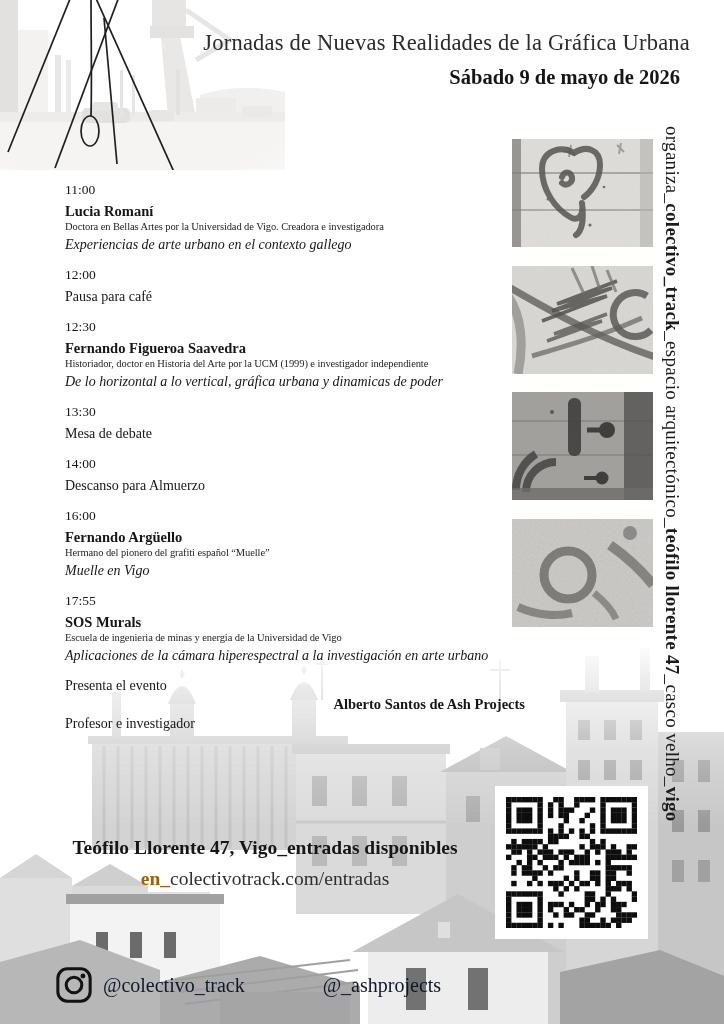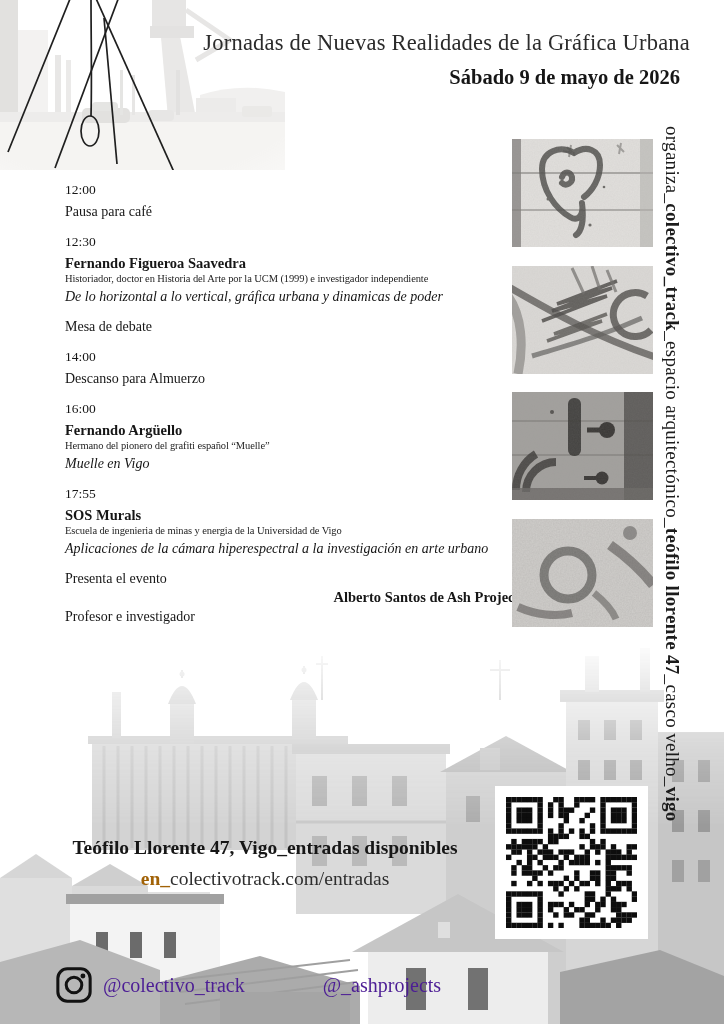--- a/index.html
+++ b/index.html
@@ -51,21 +51,21 @@
   .qr-box svg{display:block;width:131px;height:131px;fill:#0d0d0d;}
 
   
   .venue{position:absolute;left:15px;top:837px;width:500px;text-align:center;}
   .venue .l1{font-size:19.5px;font-weight:700;margin:0 0 9px 0;white-space:nowrap;}
   .venue .l2{font-size:19.5px;margin:0;white-space:nowrap;color:#2e2e2e;}
   .venue .l2 .b{font-weight:700;color:#a16207;}
 
   .social{position:absolute;left:55px;top:966px;display:flex;align-items:center;}
   .social .ig{width:38px;height:38px;margin-right:10px;}
-  .social .handle{font-size:20px;color:#4c1d95;text-decoration:none;}
+  .social .handle{font-size:20px;color:#0f172a;text-decoration:none;}
   .social .h2{margin-left:78px;}
 </style>
 </head>
 <body>
 
 <div class="poster">
 
   <div class="cityscape">
     <svg viewBox="0 0 724 384" preserveAspectRatio="none">
 
@@ -183,30 +183,37 @@
         <path d="M104,18 L117,164"></path>
       </g>
     </svg>
   </div>
 
   <h1 class="title">Jornadas de Nuevas Realidades de la Gráfica Urbana</h1>
   <div class="date">Sábado 9 de mayo de 2026</div>
 
   <div class="schedule">
     <div class="slot">
+      <div class="time">11:00</div>
+      <div class="name">Lucia Romaní</div>
+      <div class="bio">Doctora en Bellas Artes por la Universidad de Vigo. Creadora e investigadora</div>
+      <div class="talk">Experiencias de arte urbano en el contexto gallego</div>
+    </div>
+    <div class="slot">
       <div class="time">12:00</div>
       <div class="plain">Pausa para café</div>
     </div>
     <div class="slot">
       <div class="time">12:30</div>
       <div class="name">Fernando Figueroa Saavedra</div>
       <div class="bio">Historiador, doctor en Historia del Arte por la UCM (1999) e investigador independiente</div>
       <div class="talk">De lo horizontal a lo vertical, gráfica urbana y dinamicas de poder</div>
     </div>
     <div class="slot">
+      <div class="time">13:30</div>
       <div class="plain">Mesa de debate</div>
     </div>
     <div class="slot">
       <div class="time">14:00</div>
       <div class="plain">Descanso para Almuerzo</div>
     </div>
     <div class="slot">
       <div class="time">16:00</div>
       <div class="name">Fernando Argüello</div>
       <div class="bio">Hermano del pionero del grafiti español “Muelle”</div>

